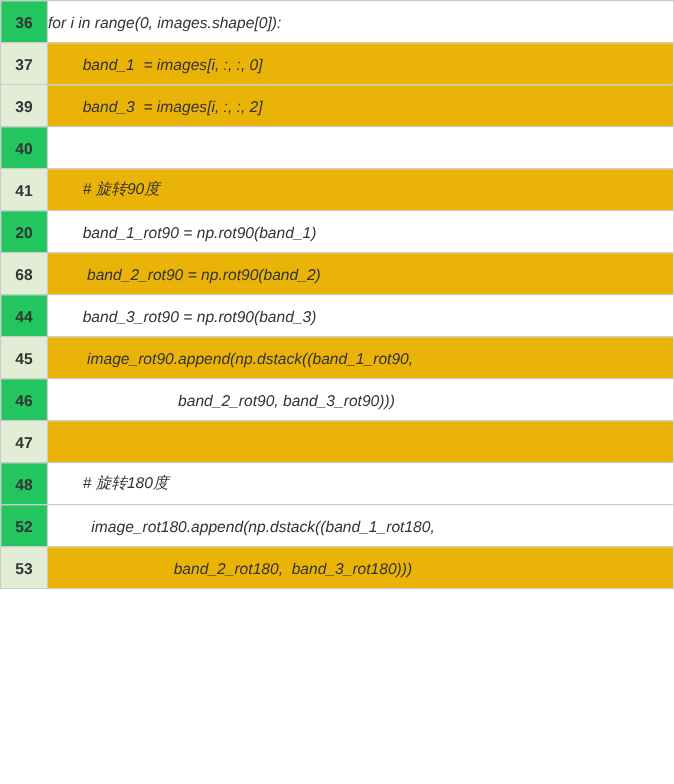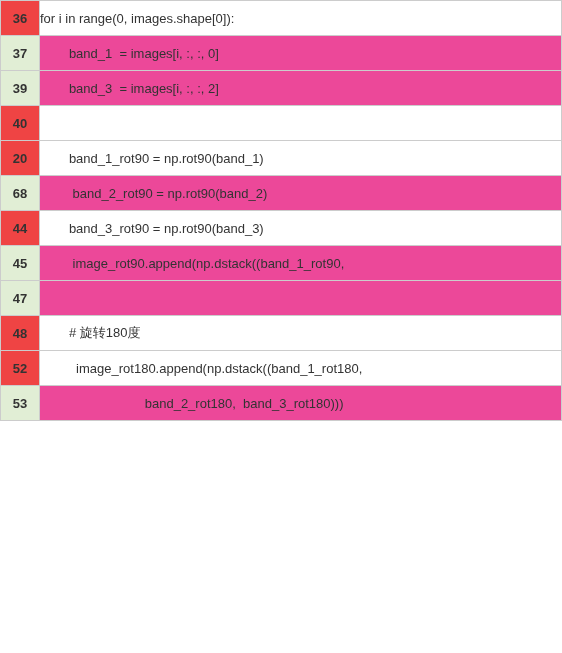--- a/index.html
+++ b/index.html
@@ -16,37 +16,38 @@
   }
   .code-table td {
     border: 1px solid #ccc;
     padding: 0;
     vertical-align: middle;
   }
   .line-num {
     width: 38px;
     text-align: center;
     font-weight: bold;
-    background: #ef4444;
+    background: #22c55e;
     height: 34px;
     color: #333;
   }
   .line-num.even {
     background: #e1eed5;
   }
   .code-cell {
     padding-left: 12px;
     background: #fff;
     height: 34px;
     color: #333;
     white-space: pre;
     overflow: hidden;
+    font-style: italic;
   }
   .code-cell.even {
-    background: #ec4899;
+    background: #eab308;
     margin-top: 22px;
   }
 </style>
 </head>
 <body>
 
 <table class="code-table">
   <tbody>
       <tr>
         <td class="line-num">36</td>
@@ -58,34 +59,42 @@
       </tr>
       <tr>
         <td class="line-num even">39</td>
         <td class="code-cell even">        band_3  = images[i, :, :, 2]</td>
       </tr>
       <tr>
         <td class="line-num">40</td>
         <td class="code-cell"></td>
       </tr>
       <tr>
+        <td class="line-num even">41</td>
+        <td class="code-cell even">        # 旋转90度</td>
+      </tr>
+      <tr>
         <td class="line-num">20</td>
         <td class="code-cell">        band_1_rot90 = np.rot90(band_1)</td>
       </tr>
       <tr>
         <td class="line-num even">68</td>
         <td class="code-cell even">         band_2_rot90 = np.rot90(band_2)</td>
       </tr>
       <tr>
         <td class="line-num">44</td>
         <td class="code-cell">        band_3_rot90 = np.rot90(band_3)</td>
       </tr>
       <tr>
         <td class="line-num even">45</td>
         <td class="code-cell even">         image_rot90.append(np.dstack((band_1_rot90,</td>
+      </tr>
+      <tr>
+        <td class="line-num">46</td>
+        <td class="code-cell">                              band_2_rot90, band_3_rot90)))</td>
       </tr>
       <tr>
         <td class="line-num even">47</td>
         <td class="code-cell even"></td>
       </tr>
       <tr>
         <td class="line-num">48</td>
         <td class="code-cell">        # 旋转180度</td>
       </tr>
       <tr>

